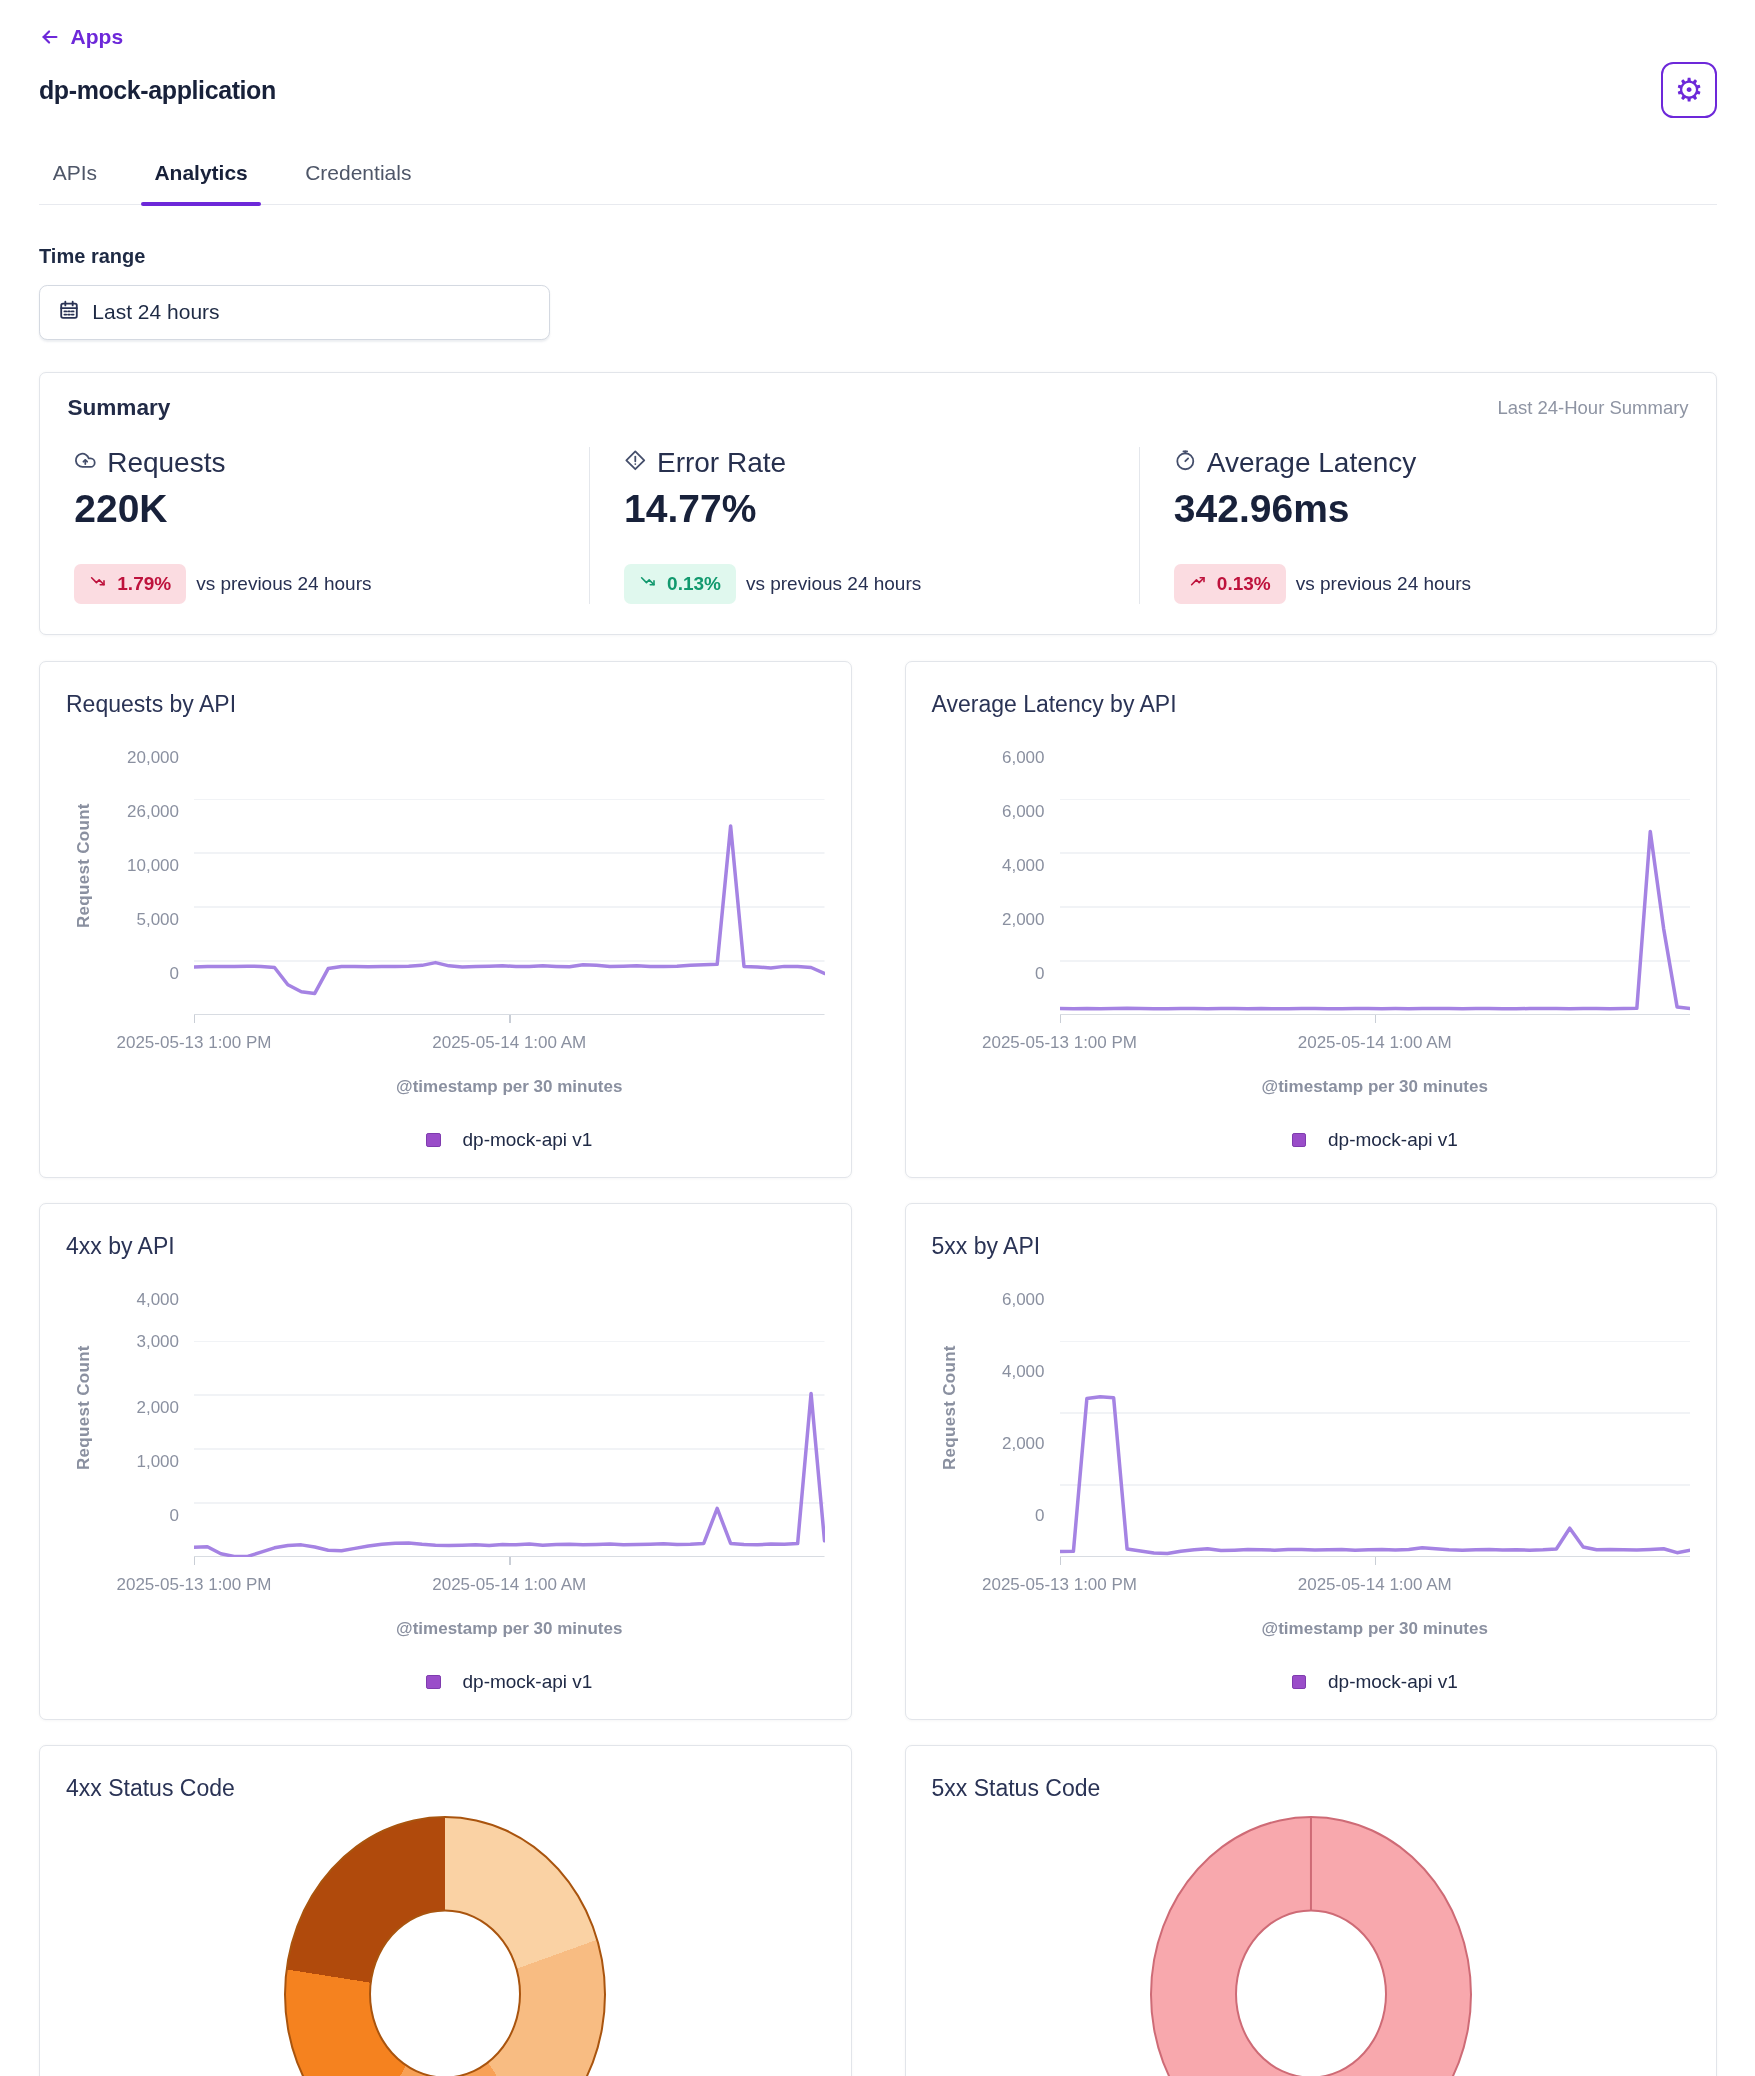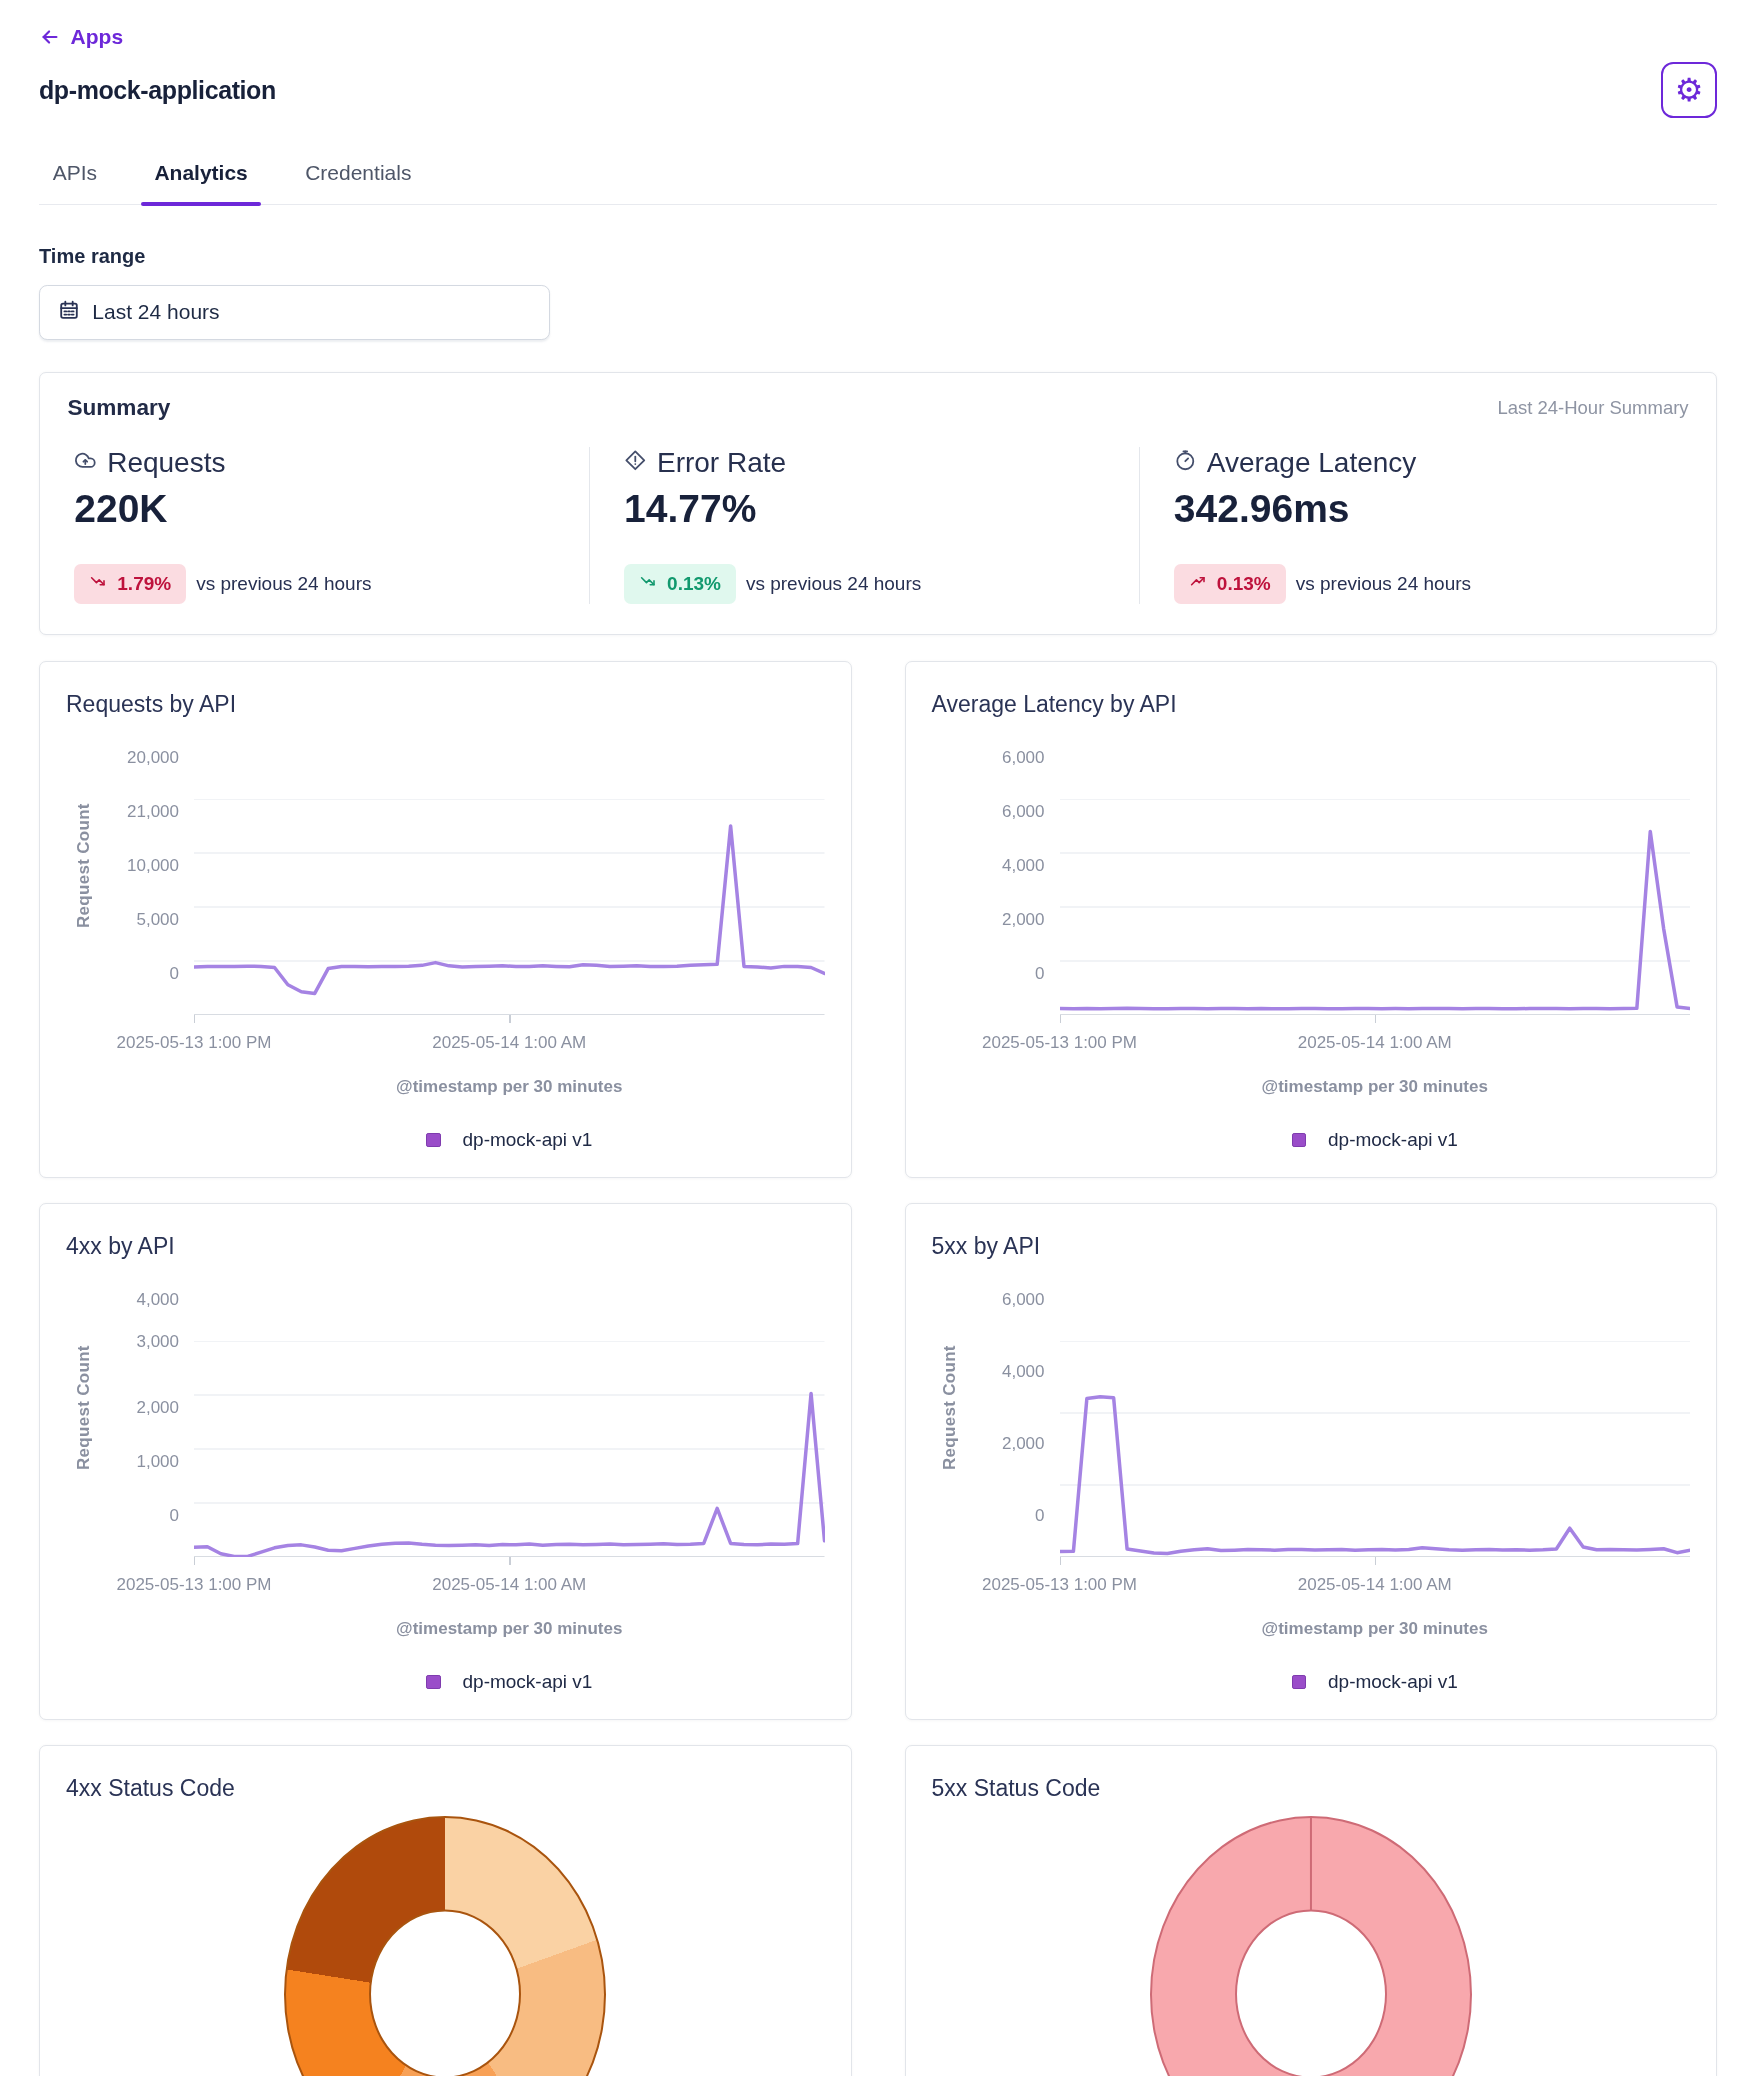--- a/index.html
+++ b/index.html
@@ -226,21 +226,21 @@
     <section class="card-border chart-card">
       <h3>Requests by API</h3>
       <div class="lc">
         <div class="lc-left">
             <div class="lc-ylabel">Request Count</div>
           </div>
         <div class="lc-yticks">
             <span style="top: 216px;">0</span>
             <span style="top: 162px;">5,000</span>
             <span style="top: 108px;">10,000</span>
-            <span style="top: 54px;">21,000</span>
+            <span style="top: 54px;">26,000</span>
             <span style="top: 0px;">20,000</span>
           </div>
         <div class="lc-main">
           <svg class="lc-svg" viewBox="0 0 1000 315" preserveAspectRatio="none">
               <line x1="0" y1="315" x2="1000" y2="315" stroke="#D8DCE2" stroke-width="2" vector-effect="non-scaling-stroke"></line>
               <line x1="0" y1="236.25" x2="1000" y2="236.25" stroke="#EDEFF3" stroke-width="1.5" vector-effect="non-scaling-stroke"></line>
               <line x1="0" y1="157.5" x2="1000" y2="157.5" stroke="#EDEFF3" stroke-width="1.5" vector-effect="non-scaling-stroke"></line>
               <line x1="0" y1="78.75" x2="1000" y2="78.75" stroke="#EDEFF3" stroke-width="1.5" vector-effect="non-scaling-stroke"></line>
               <line x1="0" y1="0" x2="1000" y2="0" stroke="#EDEFF3" stroke-width="1.5" vector-effect="non-scaling-stroke"></line>
               <polyline points="0.0,244.9 21.3,244.1 42.6,244.4 63.8,244.1 85.1,243.8 106.4,244.1 127.7,245.7 148.9,270.9 170.2,281.1 191.5,283.5 212.8,247.3 234.0,244.4 255.3,244.1 276.6,244.6 297.9,244.1 319.1,244.4 340.4,243.8 361.7,242.6 383.0,238.6 404.3,243.3 425.5,244.9 446.8,244.1 468.1,243.8 489.4,243.3 510.6,244.1 531.9,244.4 553.2,243.3 574.5,244.1 595.7,244.6 617.0,241.8 638.3,242.6 659.6,244.1 680.9,243.8 702.1,243.3 723.4,244.1 744.7,244.4 766.0,243.8 787.2,242.6 808.5,241.8 829.8,241.0 851.1,39.4 872.3,244.1 893.6,244.9 914.9,246.5 936.2,244.1 957.4,244.4 978.7,245.7 1000.0,254.4" fill="none" stroke="#A583E3" stroke-width="3.5" stroke-linejoin="round" stroke-linecap="round" vector-effect="non-scaling-stroke"></polyline>

